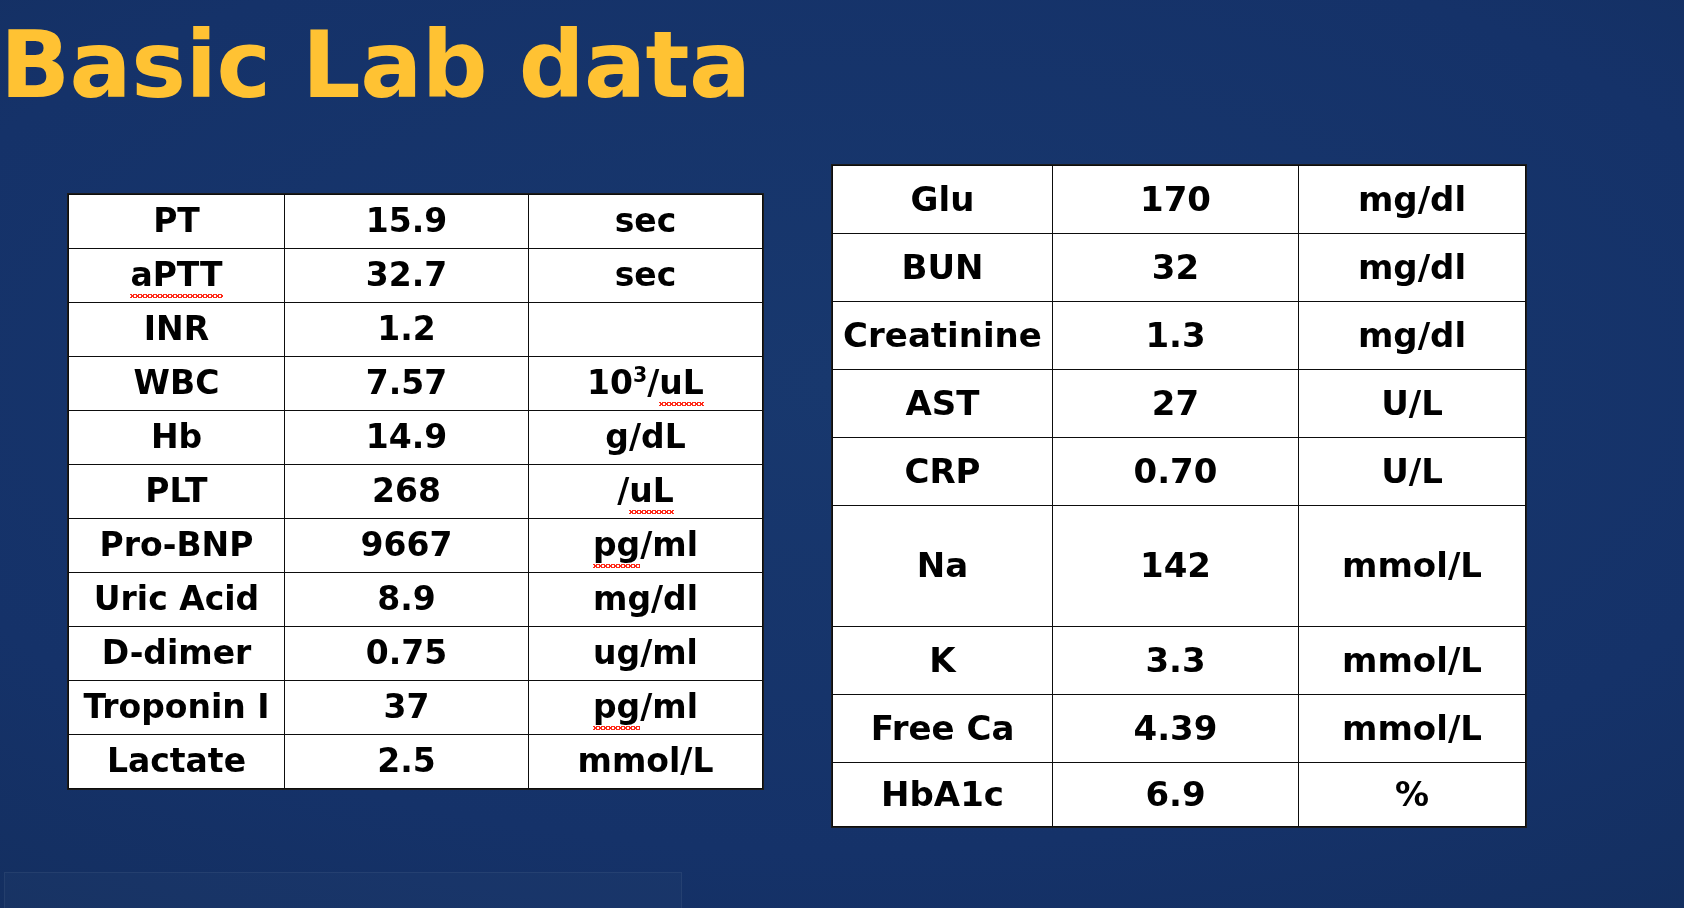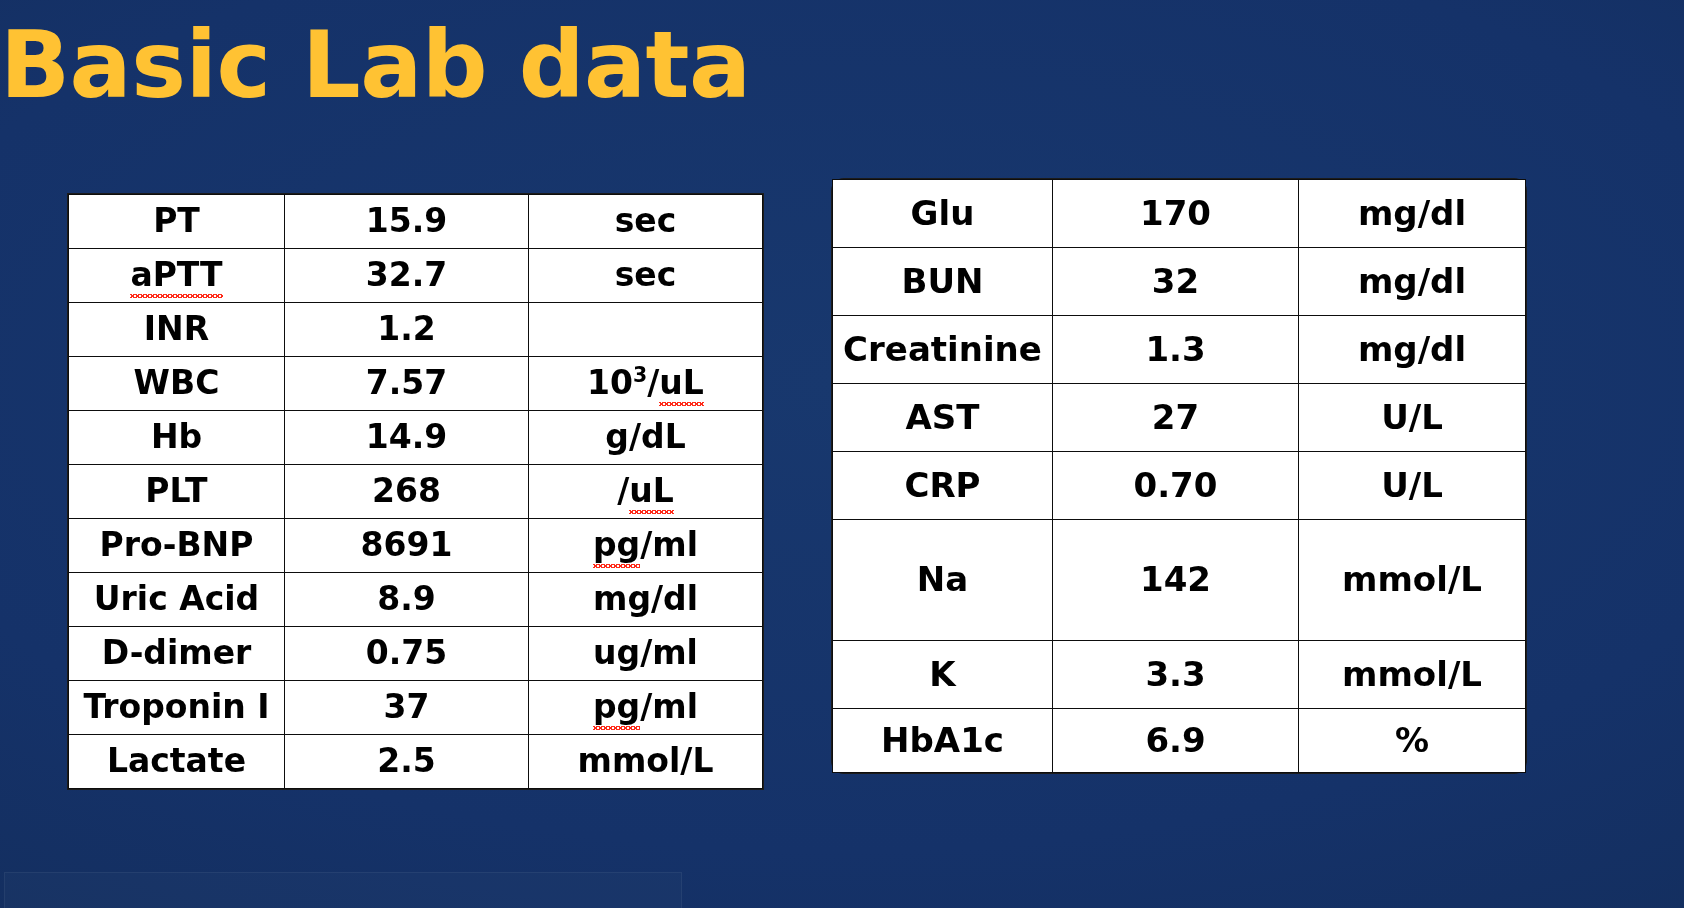--- a/index.html
+++ b/index.html
@@ -80,23 +80,22 @@
     margin-left: 17px;
   }
   #table-left td { height: 53px; font-size: 33px; }
   #table-left col.c-name  { width: 216px; }
   #table-left col.c-value { width: 244px; }
   #table-left col.c-unit  { width: 234px; }
 
   
   #table-right {
     left: 832px;
-    top: 179px;
+    top: 165px;
     width: 693px;
-    border-radius: 12px;
   }
   #table-right td { height: 67px; font-size: 34px; }
   #table-right col.c-name  { width: 220px; }
   #table-right col.c-value { width: 246px; }
   #table-right col.c-unit  { width: 227px; }
   #table-right tr.tall-row td { height: 120px; }
   #table-right tr.last-row td { height: 63px; }
 
   
   .sq {
@@ -164,21 +163,21 @@
           <td>14.9</td>
           <td>g/dL</td>
         </tr>
         <tr>
           <td>PLT</td>
           <td>268</td>
           <td>/<span class="sq">uL</span></td>
         </tr>
         <tr>
           <td>Pro-BNP</td>
-          <td>8691</td>
+          <td>9667</td>
           <td><span class="sq">pg</span>/ml</td>
         </tr>
         <tr>
           <td>Uric Acid</td>
           <td>8.9</td>
           <td>mg/dl</td>
         </tr>
         <tr>
           <td>D-dimer</td>
           <td>0.75</td>
@@ -232,20 +231,25 @@
         <tr class="tall-row">
           <td>Na</td>
           <td>142</td>
           <td>mmol/L</td>
         </tr>
         <tr>
           <td>K</td>
           <td>3.3</td>
           <td>mmol/L</td>
         </tr>
+        <tr>
+          <td>Free Ca</td>
+          <td>4.39</td>
+          <td>mmol/L</td>
+        </tr>
         <tr class="last-row">
           <td>HbA1c</td>
           <td>6.9</td>
           <td>%</td>
         </tr>
       </tbody>
   </table>
 
 </div>
 

